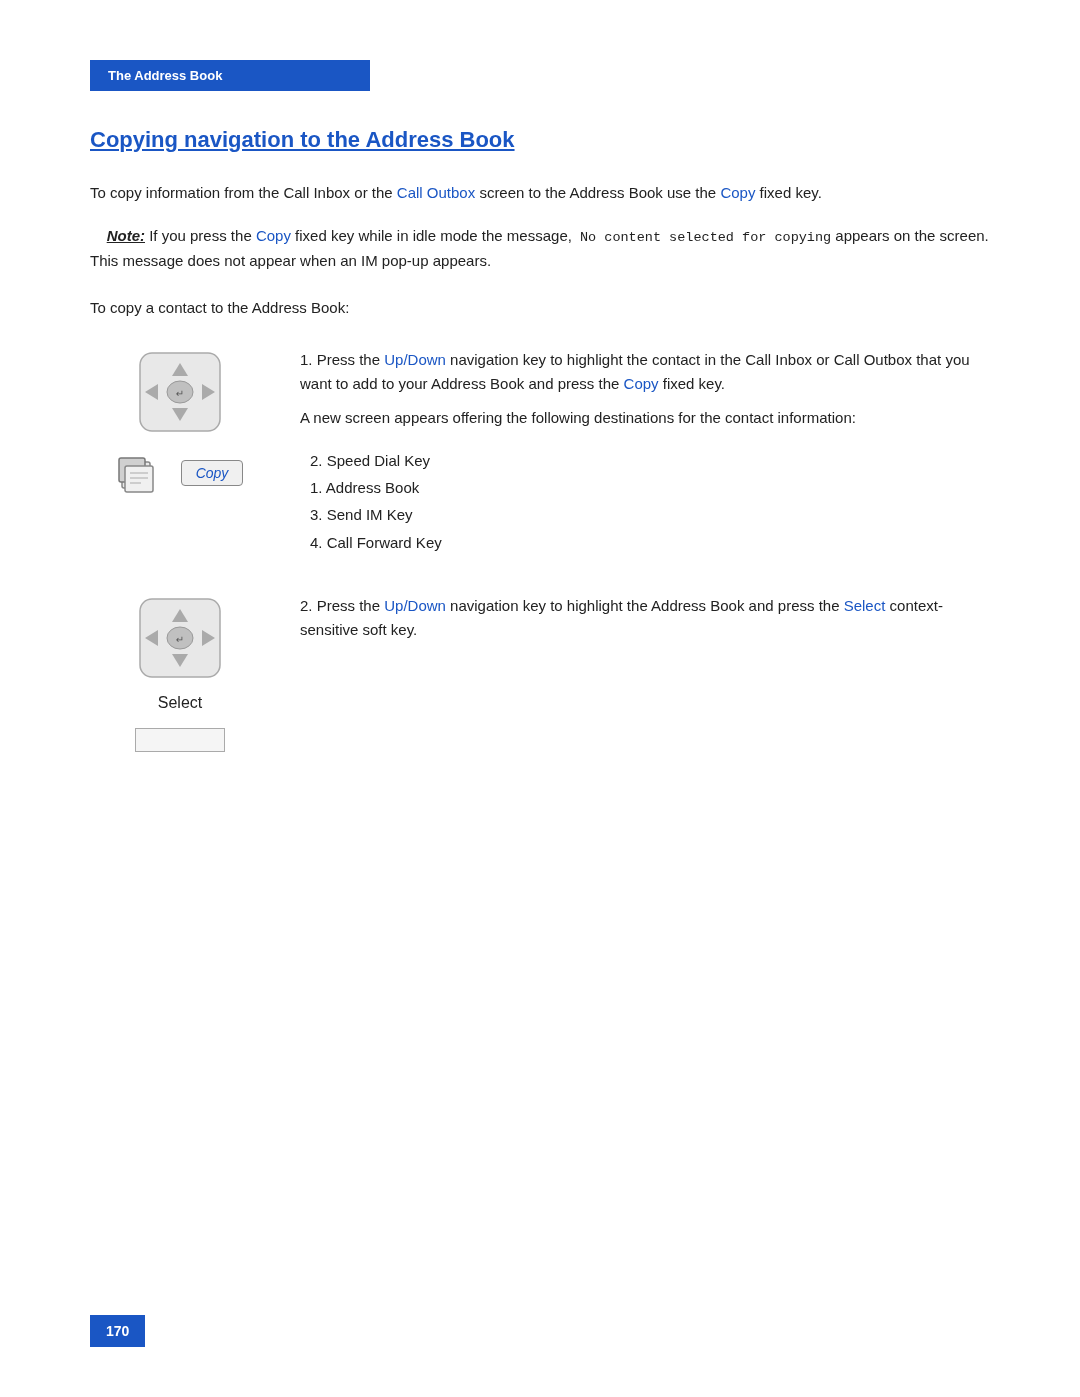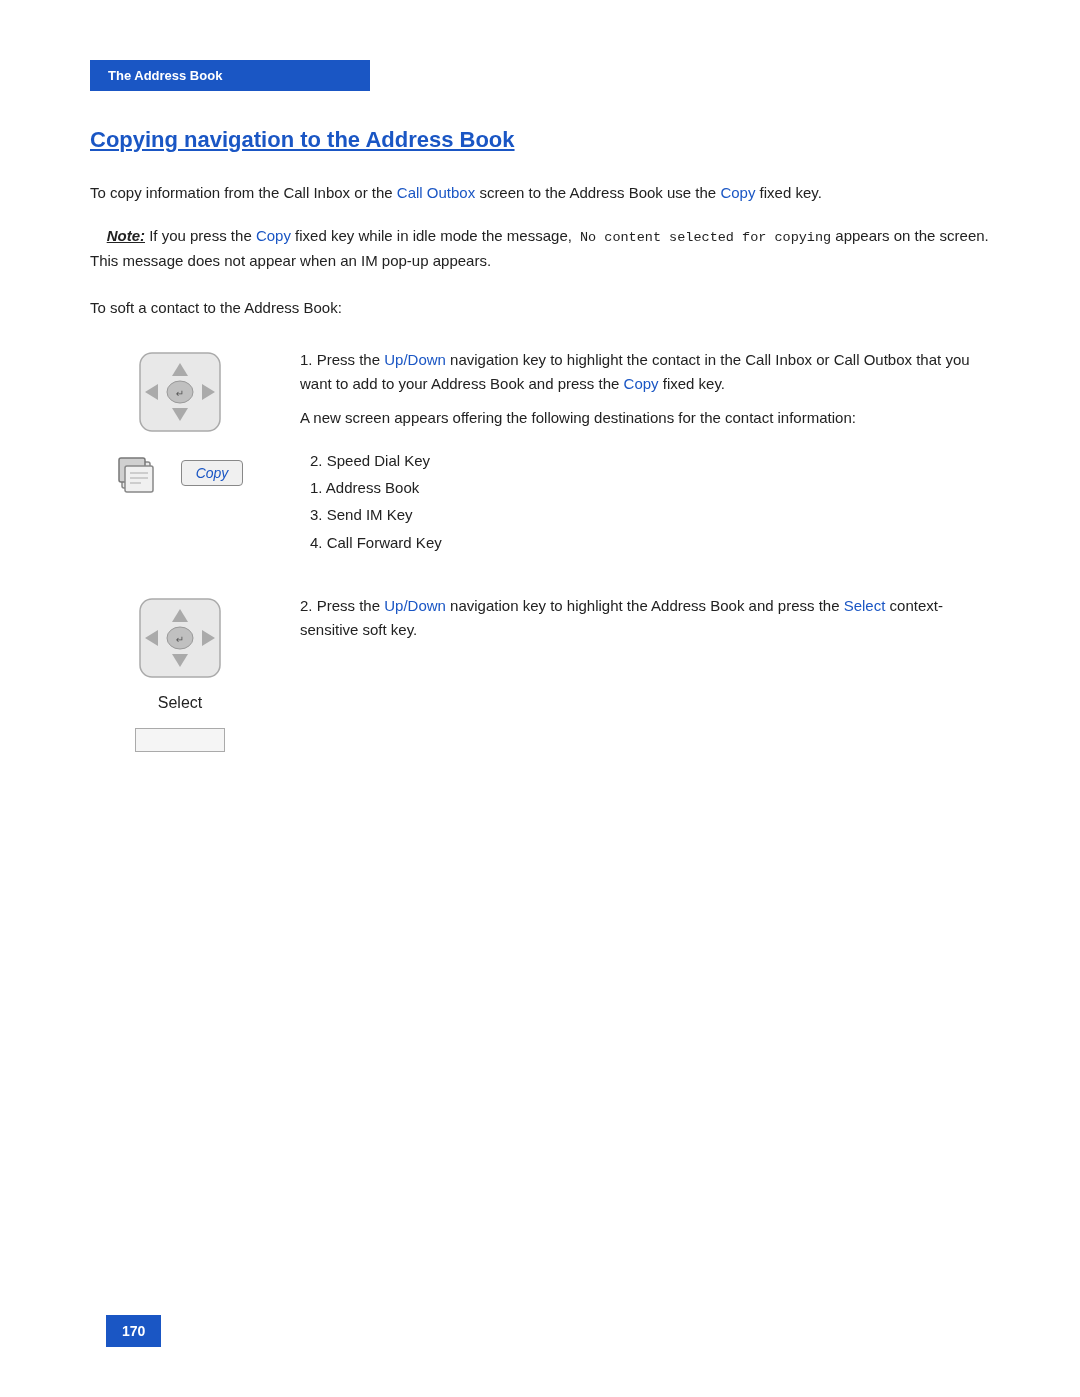--- a/index.html
+++ b/index.html
@@ -142,21 +142,21 @@
       width: 90px;
       height: 24px;
       background: #f5f5f5;
       margin: 0 auto;
     }
 
     
     .footer-page {
       position: absolute;
       bottom: 50px;
-      left: 106px;
+      left: 90px;
       background: #1a56c4;
       color: #ffffff;
       font-weight: bold;
       font-size: 14px;
       padding: 8px 16px;
       min-width: 54px;
       text-align: center;
     }
 
     
@@ -197,21 +197,21 @@
     <span class="link-blue">Copy</span>
     <span> fixed key.</span>
   </div>
 
   
   <div class="note-block">
     &nbsp;&nbsp;&nbsp;&nbsp;<span class="note-label">Note:</span><span> If you press the </span><span class="link-blue">Copy</span><span> fixed key while in idle mode the message,</span><code> No content selected for copying</code><span> appears on the screen. This message does not appear when an IM pop-up appears.</span>
   </div>
 
   
-  <div class="intro-copy">To soft a contact to the Address Book:</div>
+  <div class="intro-copy">To copy a contact to the Address Book:</div>
 
   
   <div class="step-section">
 
     <div class="step-image-col">
 
       <svg class="device-nav-svg" width="120" height="88" viewBox="0 0 120 88">
 
         <rect x="20" y="5" width="80" height="78" rx="12" ry="12" fill="#e8e8e8" stroke="#aaa" stroke-width="1.5"></rect>
 

